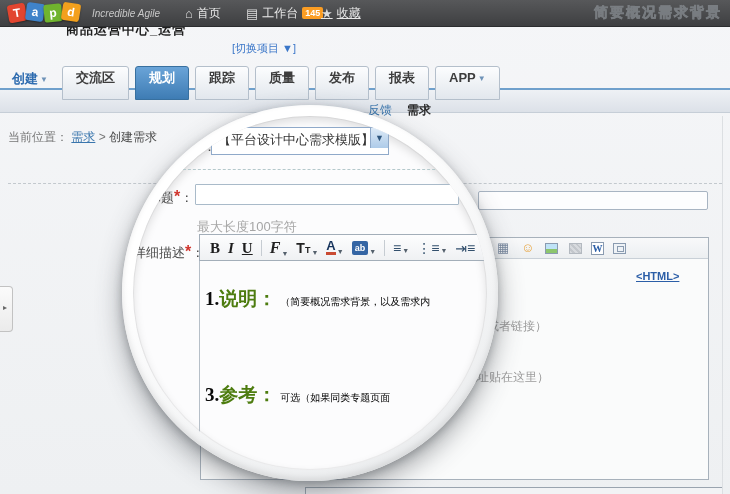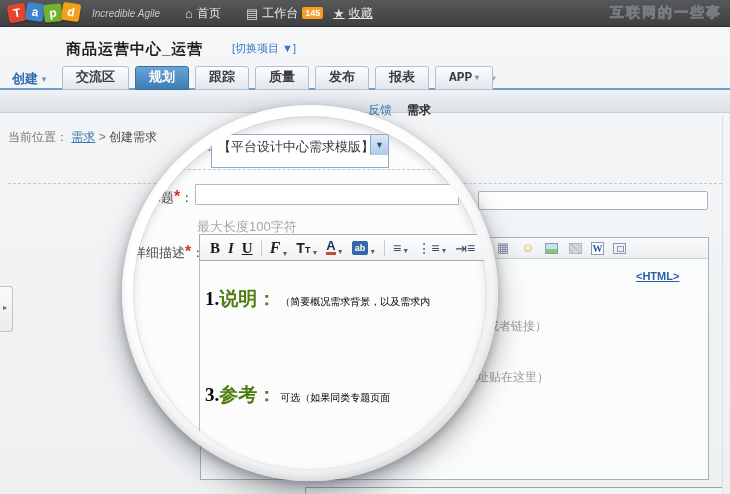--- a/index.html
+++ b/index.html
@@ -24,30 +24,30 @@
   .lt3 { left:54px; background:#f3a01d; transform:rotate(9deg); top:0;}
   .tagline { position:absolute; left:92px; top:8px; font-size:10px; color:#c9c9c9;font-style:italic; }
   .nav-item { position:absolute; top:5px; color:#e8e8e8; font-size:12px; cursor:pointer; white-space:nowrap;}
   .nav-ic { font-size:13px; color:#dcdcdc; margin-right:4px; vertical-align:-1px;}
   .badge { display:inline-block; margin-left:4px; background:#fb9d23; color:#fff;
     font-size:9px; font-weight:bold; line-height:12px; padding:0 3px; border-radius:2px; vertical-align:1px;}
   .watermark { position:absolute; right:8px; top:4px; font-size:14px; font-weight:bold;
     letter-spacing:2px; color:#9ba0a5; -webkit-text-stroke:0.6px #84898e; opacity:.8;}
 
   
-  .page-title { position:absolute; left:66px; top:40px; font-size:15px; font-weight:bold; color:#1f1f1f; letter-spacing:1px;}
+  .page-title { position:absolute; left:66px; top:21px; font-size:13px; font-weight:bold; color:#1f1f1f; letter-spacing:1px;}
   .switch-link { position:absolute; left:232px; top:41px; font-size:11px; color:#3a76c8; cursor:pointer;}
 
   
   .create-menu { position:absolute; left:12px; top:70px; font-size:13px; font-weight:bold; color:#2e6cb0; cursor:pointer;}
   .caret { font-size:8px; color:#6f93b8; margin-left:2px; vertical-align:1px;}
   .tabrow { position:absolute; left:62px; top:66px; display:flex; gap:6px; z-index:2;}
-  .tab { height:24px; padding:0 13px; line-height:22px; font-size:13px; font-weight:bold; color:#3d3d3d;
+  .tab { height:34px; padding:0 13px; line-height:22px; font-size:13px; font-weight:bold; color:#3d3d3d;
     background:linear-gradient(#fcfdfe,#e2e7ed); border:1px solid #b4bfcb; border-radius:3px 3px 0 0;
-    cursor:pointer; white-space:nowrap;font-family:Liberation Mono, monospace;}
+    cursor:pointer; white-space:nowrap;}
   .tab.active { background:linear-gradient(#6aa4d8,#3e7cb4); border-color:#38709f; color:#fff; }
   .gear-btn { position:absolute; left:476px; top:69px; cursor:pointer; }
   .gear-glyph { font-size:15px; color:#4a7db2; }
   .gear-caret { font-size:8px; color:#9aa4ae; vertical-align:2px;}
   .tab-underline { position:absolute; left:0; top:88px; width:730px; height:2px; background:#6fa0cc; z-index:1;}
 
   
   .subnav { position:absolute; left:0; top:90px; width:730px; height:23px;
     background:linear-gradient(#eef1f5,#dce1e8); border-bottom:1px solid #c6ced7; z-index:1;}
   .subtab { position:absolute; top:12px; font-size:12px; cursor:pointer;}
@@ -92,21 +92,21 @@
   
   .lens { position:absolute; left:122px; top:105px; width:376px; height:376px; border-radius:50%;
     background:linear-gradient(150deg,#ffffff 30%,#e7e9eb); z-index:10;
     box-shadow:0 12px 26px rgba(60,65,70,.45), 0 3px 8px rgba(60,65,70,.30), inset 0 -3px 6px rgba(0,0,0,.10);}
   .lens-inner { position:absolute; left:11px; top:11px; width:354px; height:354px; border-radius:50%;
     overflow:hidden; background:#fcfcfd;
     box-shadow:inset 0 4px 10px rgba(0,0,0,.13), inset 0 0 0 1px rgba(0,0,0,.05);}
   .lz { position:absolute; white-space:nowrap; }
   .lbl { font-size:13px; color:#4a4a4a; }
   .req { color:#d0342c; font-weight:bold; }
-  .tpl-select { position:absolute; left:78px; top:18px; width:178px; height:34px;
+  .tpl-select { position:absolute; left:78px; top:11px; width:178px; height:28px;
     border:1px solid #8fa9c9; background:#fff; cursor:pointer;}
   .tpl-value { position:absolute; left:6px; top:3px; font-size:13px; color:#333; }
   .tpl-arrow { position:absolute; right:0; top:0; width:18px; height:20px;
     background:linear-gradient(#dce9f6,#aecbe9); border-left:1px solid #8fa9c9;
     color:#2e567e; font-size:9px; text-align:center; line-height:20px; cursor:pointer;}
   .lens-dashed { position:absolute; left:20px; top:53px; width:322px; border-top:1px dashed #b5c9cc;}
   .lens-title-input { position:absolute; left:62px; top:68px; width:264px; height:21px;
     border:1px solid #a9bac9; background:#fff; border-radius:1px;}
   .lens-hint { position:absolute; left:64px; top:95px; font-size:13px; color:#a6a6a6;margin-top:7px;}
   .lens-toolbar { position:absolute; left:66px; top:118px; width:300px; height:27px;
@@ -142,25 +142,25 @@
     <span class="logo-tile lt3">d</span>
   </div>
   <span class="tagline">Incredible Agile</span>
 
   <span class="nav-item" style="left:185px;">
     <span class="nav-ic">⌂</span><span>首页</span>
   </span>
   <span class="nav-item" style="left:246px;">
     <span class="nav-ic">▤</span><span>工作台</span><span class="badge">145</span>
   </span>
-  <span class="nav-item" style="left:333px;text-decoration:underline;">
+  <span class="nav-item" style="left:321px;text-decoration:underline;">
     <span class="nav-ic">★</span><span>收藏</span>
   </span>
 
-  <span class="watermark">互联网的一些事</span>
+  <span class="watermark">简要概况需求背景</span>
 </div>
 
 <div class="page-title">商品运营中心_运营</div>
 <div class="switch-link">[切换项目 ▼]</div>
 
 <div class="create-menu">
   <span>创建</span><span class="caret">▼</span>
 </div>
 <div class="tab-underline"></div>
 <div class="tabrow">

